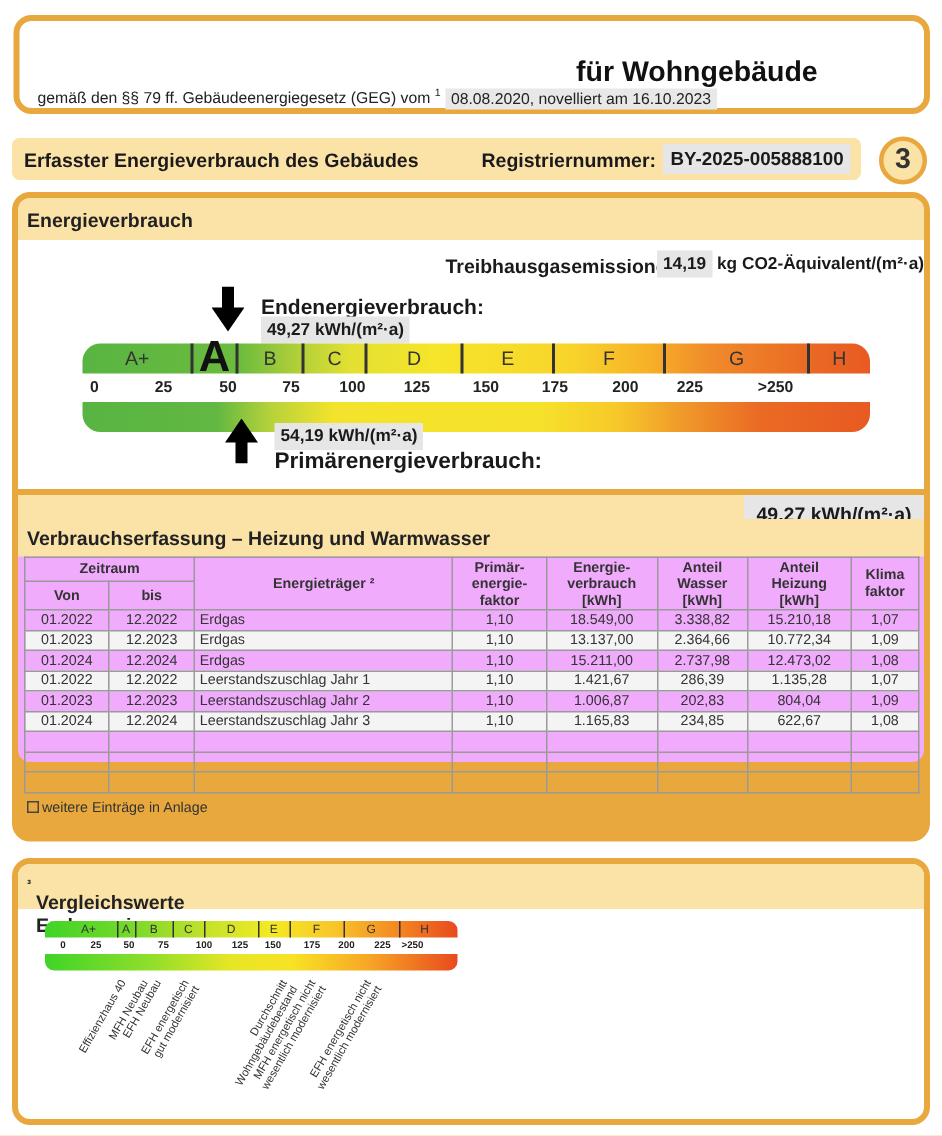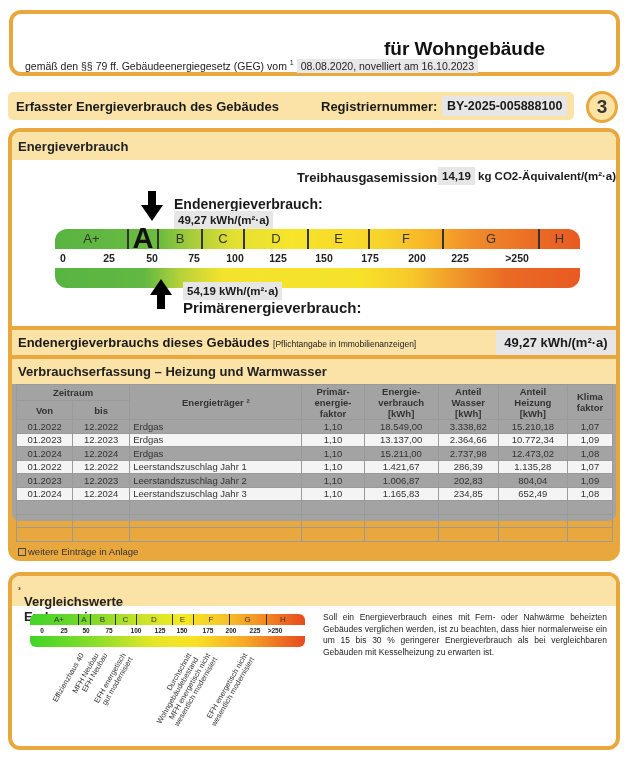--- a/index.html
+++ b/index.html
@@ -50,21 +50,21 @@
   .cls-big { position: absolute; top: 90px; font-size: 29px; font-weight: bold; color: #111; transform: translateX(-50%); }
   .tick { position: absolute; top: 120px; font-size: 10.5px; font-weight: bold; color: #222; transform: translateX(-50%); }
 
   
   #end-strip { position: absolute; left: 0; top: 198px; width: 604px; height: 25px; background: #fbe2a7; }
   #end-strip-title { position: absolute; left: 6px; top: 5px; font-size: 13px; font-weight: bold; }
   #end-strip-note { font-size: 8.5px; font-weight: normal; }
   #end-strip-value { position: absolute; right: 0; top: 0; width: 120px; height: 25px; background: #e6e6e6; font-weight: bold; font-size: 13px; text-align: center; line-height: 25px; }
 
   
-  #cons-section { position: absolute; left: 0; top: 227px; width: 604px; height: 162px; background: #a3a3a3; border-radius: 0 0 8px 8px; }
+  #cons-section { position: absolute; left: 0; top: 214px; width: 604px; height: 162px; background: #f0abfc; border-radius: 0 0 8px 8px; }
   #cons-head { position: absolute; left: 0; top: 0; width: 604px; height: 25px; }
   #cons-head span { position: absolute; left: 6px; top: 5px; }
   #cons-table { position: absolute; left: 4px; top: 25px; width: 597px; border-collapse: collapse; font-size: 9.5px; color: #333; }
   #cons-table th, #cons-table td { border: 1px solid #9a9a9a; }
   #cons-table th { font-weight: bold; color: #333; text-align: center; line-height: 11px; }
   #cons-table td { height: 13.5px; text-align: center; padding: 0 3px; }
   #cons-table td.left { text-align: left; }
   #cons-table tr.data:nth-child(even) td { background: #f4f4f4; }
   #cons-foot { position: absolute; left: 6px; top: 187px; font-size: 9.5px; color: #333; }
   .cb { display: inline-block; width: 8px; height: 8px; border: 1px solid #444; vertical-align: -1px; margin-right: 2px; }
@@ -153,24 +153,20 @@
     <div id="scale-bar2"></div>
 
     <svg id="arrow-up" width="22" height="30" style="left: 138.409px;">
       <polygon points="11,0 22,16 15,16 15,30 7,30 7,16 0,16" fill="#000"></polygon>
     </svg>
     <div id="prim-value">54,19 kWh/(m²·a)</div>
     <div id="prim-label">Primärenergieverbrauch:</div>
   </div>
 
   <div id="end-strip">
-    <div id="end-strip-title">
-      <span>Endenergieverbrauchs dieses Gebäudes</span>
-      <span id="end-strip-note">[Pflichtangabe in Immobilienanzeigen]</span>
-    </div>
     <div id="end-strip-value">49,27 kWh/(m²·a)</div>
   </div>
 
   <div id="cons-section">
     <div id="cons-head" class="section-head">
       <span>Verbrauchserfassung – Heizung und Warmwasser</span>
     </div>
     <table id="cons-table">
       <colgroup>
         <col style="width:56px">
@@ -257,21 +253,21 @@
             <td>804,04</td>
             <td>1,09</td>
           </tr>
           <tr class="data">
             <td>01.2024</td>
             <td>12.2024</td>
             <td class="left">Leerstandszuschlag Jahr 3</td>
             <td>1,10</td>
             <td>1.165,83</td>
             <td>234,85</td>
-            <td>652,49</td>
+            <td>622,67</td>
             <td>1,08</td>
           </tr>
           <tr>
             <td style="height: 13.5px;"></td>
             <td style="height: 13.5px;"></td>
             <td style="height: 13.5px;"></td>
             <td style="height: 13.5px;"></td>
             <td style="height: 13.5px;"></td>
             <td style="height: 13.5px;"></td>
             <td style="height: 13.5px;"></td>
@@ -348,15 +344,14 @@
       <div class="rot-label" style="right: 494.78px; top: 76px; white-space: pre;">EFH energetisch
 gut modernisiert</div>
       <div class="rot-label" style="right: 429.54px; top: 76px; white-space: pre;">Durchschnitt
 Wohngebäudebestand</div>
       <div class="rot-label" style="right: 410.9px; top: 76px; white-space: pre;">MFH energetisch nicht
 wesentlich modernisiert</div>
       <div class="rot-label" style="right: 373.62px; top: 76px; white-space: pre;">EFH energetisch nicht
 wesentlich modernisiert</div>
     </div>
   <div id="cmp-text">
-    <p>Soll ein Energieverbrauch eines mit Fern- oder Nahwärme beheizten Gebäudes verglichen werden, ist zu beachten, dass hier normalerweise ein um 15 bis 30 % geringerer Energieverbrauch als bei vergleichbaren Gebäuden mit Kesselheizung zu erwarten ist.</p>
   </div>
 </div>
 
 </body></html>

